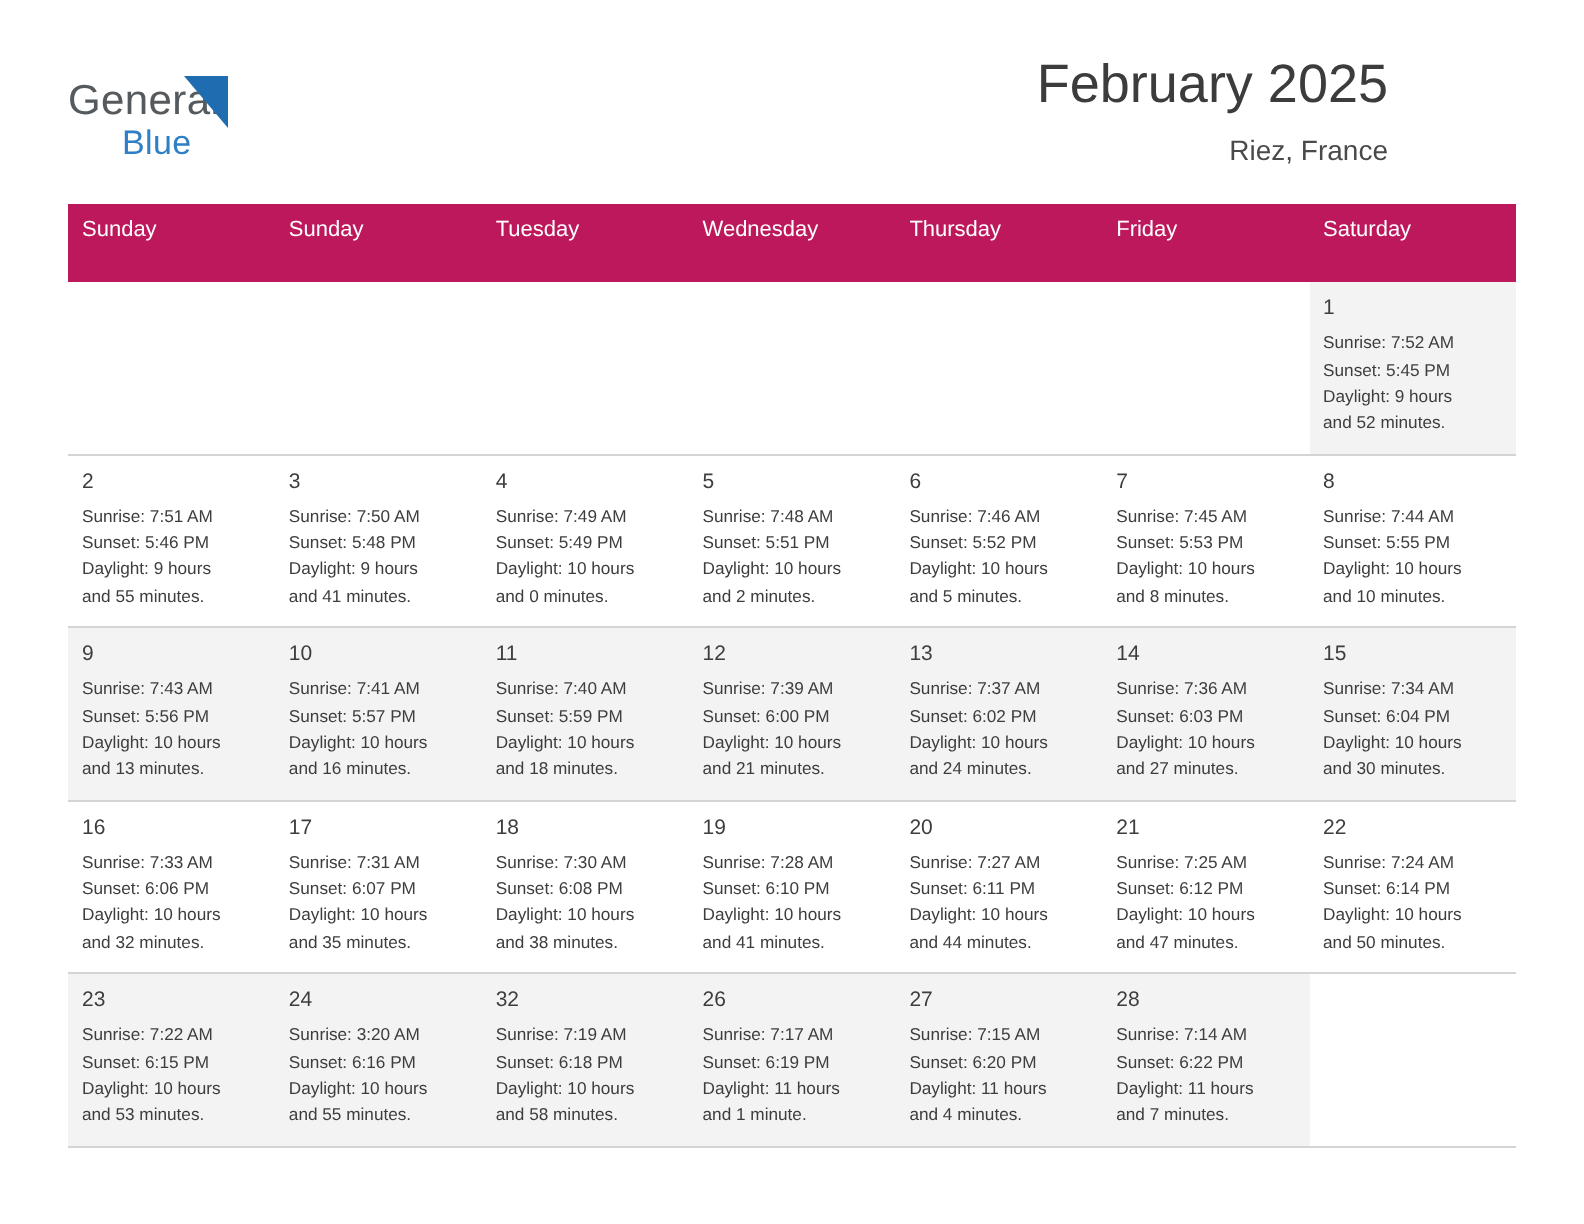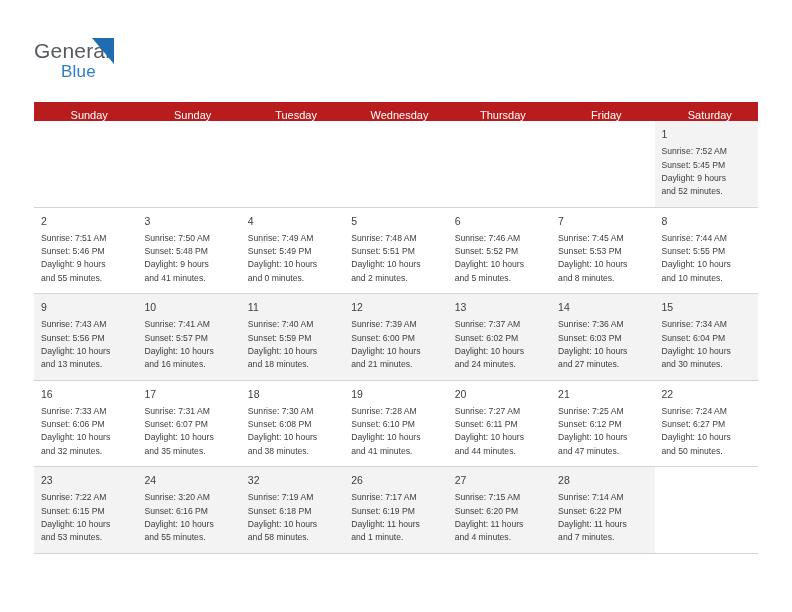--- a/index.html
+++ b/index.html
@@ -71,26 +71,26 @@
     margin-top: 9px;
   }
   
   .calendar {
     margin-top: 12px;
     width: 724px;
     border-collapse: collapse;
     table-layout: fixed;
   }
   .calendar th {
-    background: #b91c1c;
+    background: #be185d;
     color: #ffffff;
     font-size: 11px;
     font-weight: normal;
-    text-align: center;
-    padding: 6px 0 0 7px;
+    text-align: left;
+    padding: 6px 0 20px 7px;
     border: none;
     height: 13px;
   }
   .calendar td {
     vertical-align: top;
     border-bottom: 1px solid #d4d4d4;
     padding: 5px 6px 8px 7px;
     height: 72px;
     font-size: 8.6px;
     line-height: 1.55;
@@ -119,20 +119,24 @@
 </head>
 <body>
 
 <div class="page">
 
   <div class="header">
     <div class="logo">
       <span class="logo-general">General</span>
       <span class="logo-flag"></span>
       <span class="logo-blue">Blue</span>
+    </div>
+    <div class="title-block">
+      <h1 class="month-title">February 2025</h1>
+      <div class="location">Riez, France</div>
     </div>
   </div>
 
   <table class="calendar">
     <thead>
       <tr>
         <th>Sunday</th>
         <th>Sunday</th>
         <th>Tuesday</th>
         <th>Wednesday</th>
@@ -298,21 +302,21 @@
           <td>
             <span class="daynum">21</span>
             <span class="info-line">Sunrise: 7:25 AM</span>
             <span class="info-line">Sunset: 6:12 PM</span>
             <span class="info-line">Daylight: 10 hours</span>
             <span class="info-line">and 47 minutes.</span>
           </td>
           <td>
             <span class="daynum">22</span>
             <span class="info-line">Sunrise: 7:24 AM</span>
-            <span class="info-line">Sunset: 6:27 PM</span>
+            <span class="info-line">Sunset: 6:14 PM</span>
             <span class="info-line">Daylight: 10 hours</span>
             <span class="info-line">and 50 minutes.</span>
           </td>
         </tr>
         <tr class="row-shaded">
           <td>
             <span class="daynum">23</span>
             <span class="info-line">Sunrise: 7:22 AM</span>
             <span class="info-line">Sunset: 6:15 PM</span>
             <span class="info-line">Daylight: 10 hours</span>

